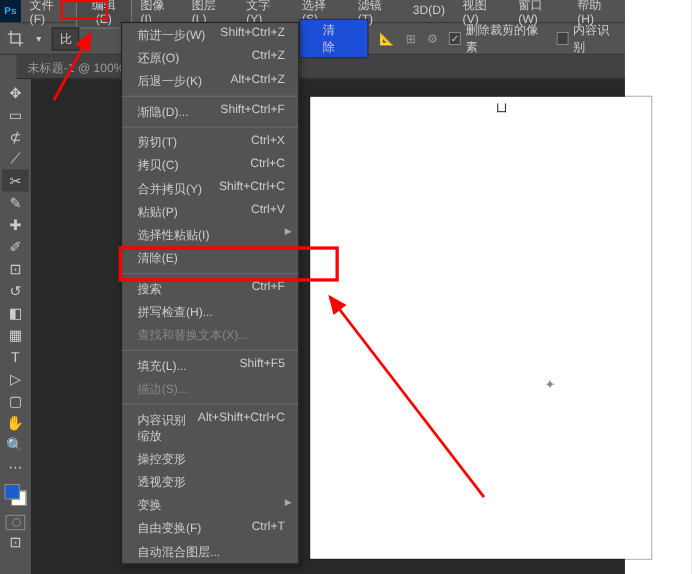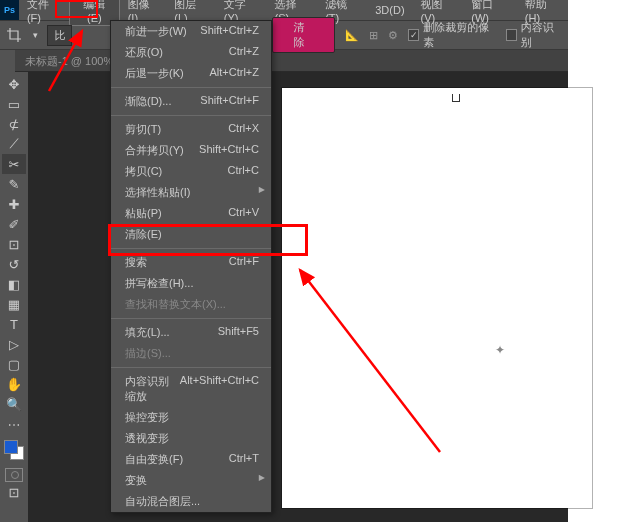--- a/index.html
+++ b/index.html
@@ -5,21 +5,21 @@
 * { margin: 0; padding: 0; box-sizing: border-box; font-family: "Microsoft YaHei", sans-serif; }
 body { width: 629px; height: 522px; background: #fff; overflow: hidden; position: relative; }
 .app { width: 568px; height: 522px; background: #535353; position: relative; }
 .menubar { height: 20px; background: #535353; display: flex; align-items: center; font-size: 11px; color: #ccc; }
 .menubar .ps-icon { width: 20px; height: 20px; background: #001e36; color: #31a8ff; display: flex; align-items: center; justify-content: center; font-size: 9px; font-weight: bold; }
 .menubar .menu-item { padding: 2px 8px; cursor: pointer; }
 .menubar .menu-item.active { background: #4a4a4a; border: 1px solid #777; border-radius: 2px; padding: 1px 7px; text-align: center; }
 .optionsbar { height: 30px; background: #535353; border-top: 1px solid #383838; border-bottom: 1px solid #383838; display: flex; align-items: center; padding: 0 6px; gap: 10px; font-size: 11px; color: #ccc; }
 .optionsbar .crop-icon { width: 18px; height: 18px; display: flex; align-items: center; justify-content: center; }
 .optionsbar .dropdown { background: #3f3f3f; border: 1px solid #2a2a2a; padding: 2px 6px; font-size: 11px; color: #ccc; }
-.optionsbar .btn { background: #be185d; border: 1px solid #2a2a2a; padding: 2px 20px; font-size: 11px; color: #ccc; border-radius: 2px; }
+.optionsbar .btn { background: #1d4ed8; border: 1px solid #2a2a2a; padding: 2px 20px; font-size: 11px; color: #ccc; border-radius: 2px; }
 .optionsbar .sep-icon { color: #999; }
 .optionsbar .checkbox-group { display: flex; align-items: center; gap: 4px; }
 .optionsbar .checkbox { width: 12px; height: 12px; border: 1px solid #888; background: #3f3f3f; display: flex; align-items: center; justify-content: center; font-size: 9px; color: #ccc; }
 .tabbar { height: 22px; background: #424242; display: flex; align-items: flex-end; font-size: 11px; color: #999; border-bottom: 1px solid #2a2a2a; margin-left: 15px; }
 .tabbar .tab { padding: 2px 10px; }
 .tabbar .tab.active { color: #ddd; }
 .tabbar .x { margin: 0 4px; color: #999; }
 .content { position: absolute; left: 28px; top: 72px; right: 0; bottom: 0; background: #282828; }
 .canvas { position: absolute; left: 254px; top: 16px; width: 310px; height: 420px; background: #fff; box-shadow: 0 0 0 1px rgba(0,0,0,.3); }
 .canvas .center-cross { position: absolute; top: 255px; left: 213px; color: #888; font-size: 12px; }
@@ -145,36 +145,36 @@
       <div class="menu-row">
         <span>渐隐(D)...</span>
         <span>Shift+Ctrl+F</span>
       </div>
       <hr>
       <div class="menu-row">
         <span>剪切(T)</span>
         <span>Ctrl+X</span>
       </div>
       <div class="menu-row">
+        <span>拷贝(C)</span>
+        <span>Ctrl+C</span>
+      </div>
+      <div class="menu-row">
         <span>合并拷贝(Y)</span>
         <span>Shift+Ctrl+C</span>
       </div>
       <div class="menu-row">
-        <span>拷贝(C)</span>
-        <span>Ctrl+C</span>
+        <span>粘贴(P)</span>
+        <span>Ctrl+V</span>
       </div>
       <div class="menu-row sub">
         <span>选择性粘贴(I)</span>
         <span></span>
       </div>
       <div class="menu-row">
-        <span>粘贴(P)</span>
-        <span>Ctrl+V</span>
-      </div>
-      <div class="menu-row">
         <span>清除(E)</span>
         <span></span>
       </div>
       <hr>
       <div class="menu-row">
         <span>搜索</span>
         <span>Ctrl+F</span>
       </div>
       <div class="menu-row">
         <span>拼写检查(H)...</span>
@@ -199,27 +199,27 @@
         <span>Alt+Shift+Ctrl+C</span>
       </div>
       <div class="menu-row">
         <span>操控变形</span>
         <span></span>
       </div>
       <div class="menu-row">
         <span>透视变形</span>
         <span></span>
       </div>
+      <div class="menu-row sub">
+        <span>变换</span>
+        <span></span>
+      </div>
       <div class="menu-row">
         <span>自由变换(F)</span>
         <span>Ctrl+T</span>
-      </div>
-      <div class="menu-row sub">
-        <span>变换</span>
-        <span></span>
       </div>
       <div class="menu-row">
         <span>自动混合图层...</span>
         <span></span>
       </div>
     </div>
 
   <div class="highlight-edit"></div>
   <div class="highlight-fill"></div>
 

